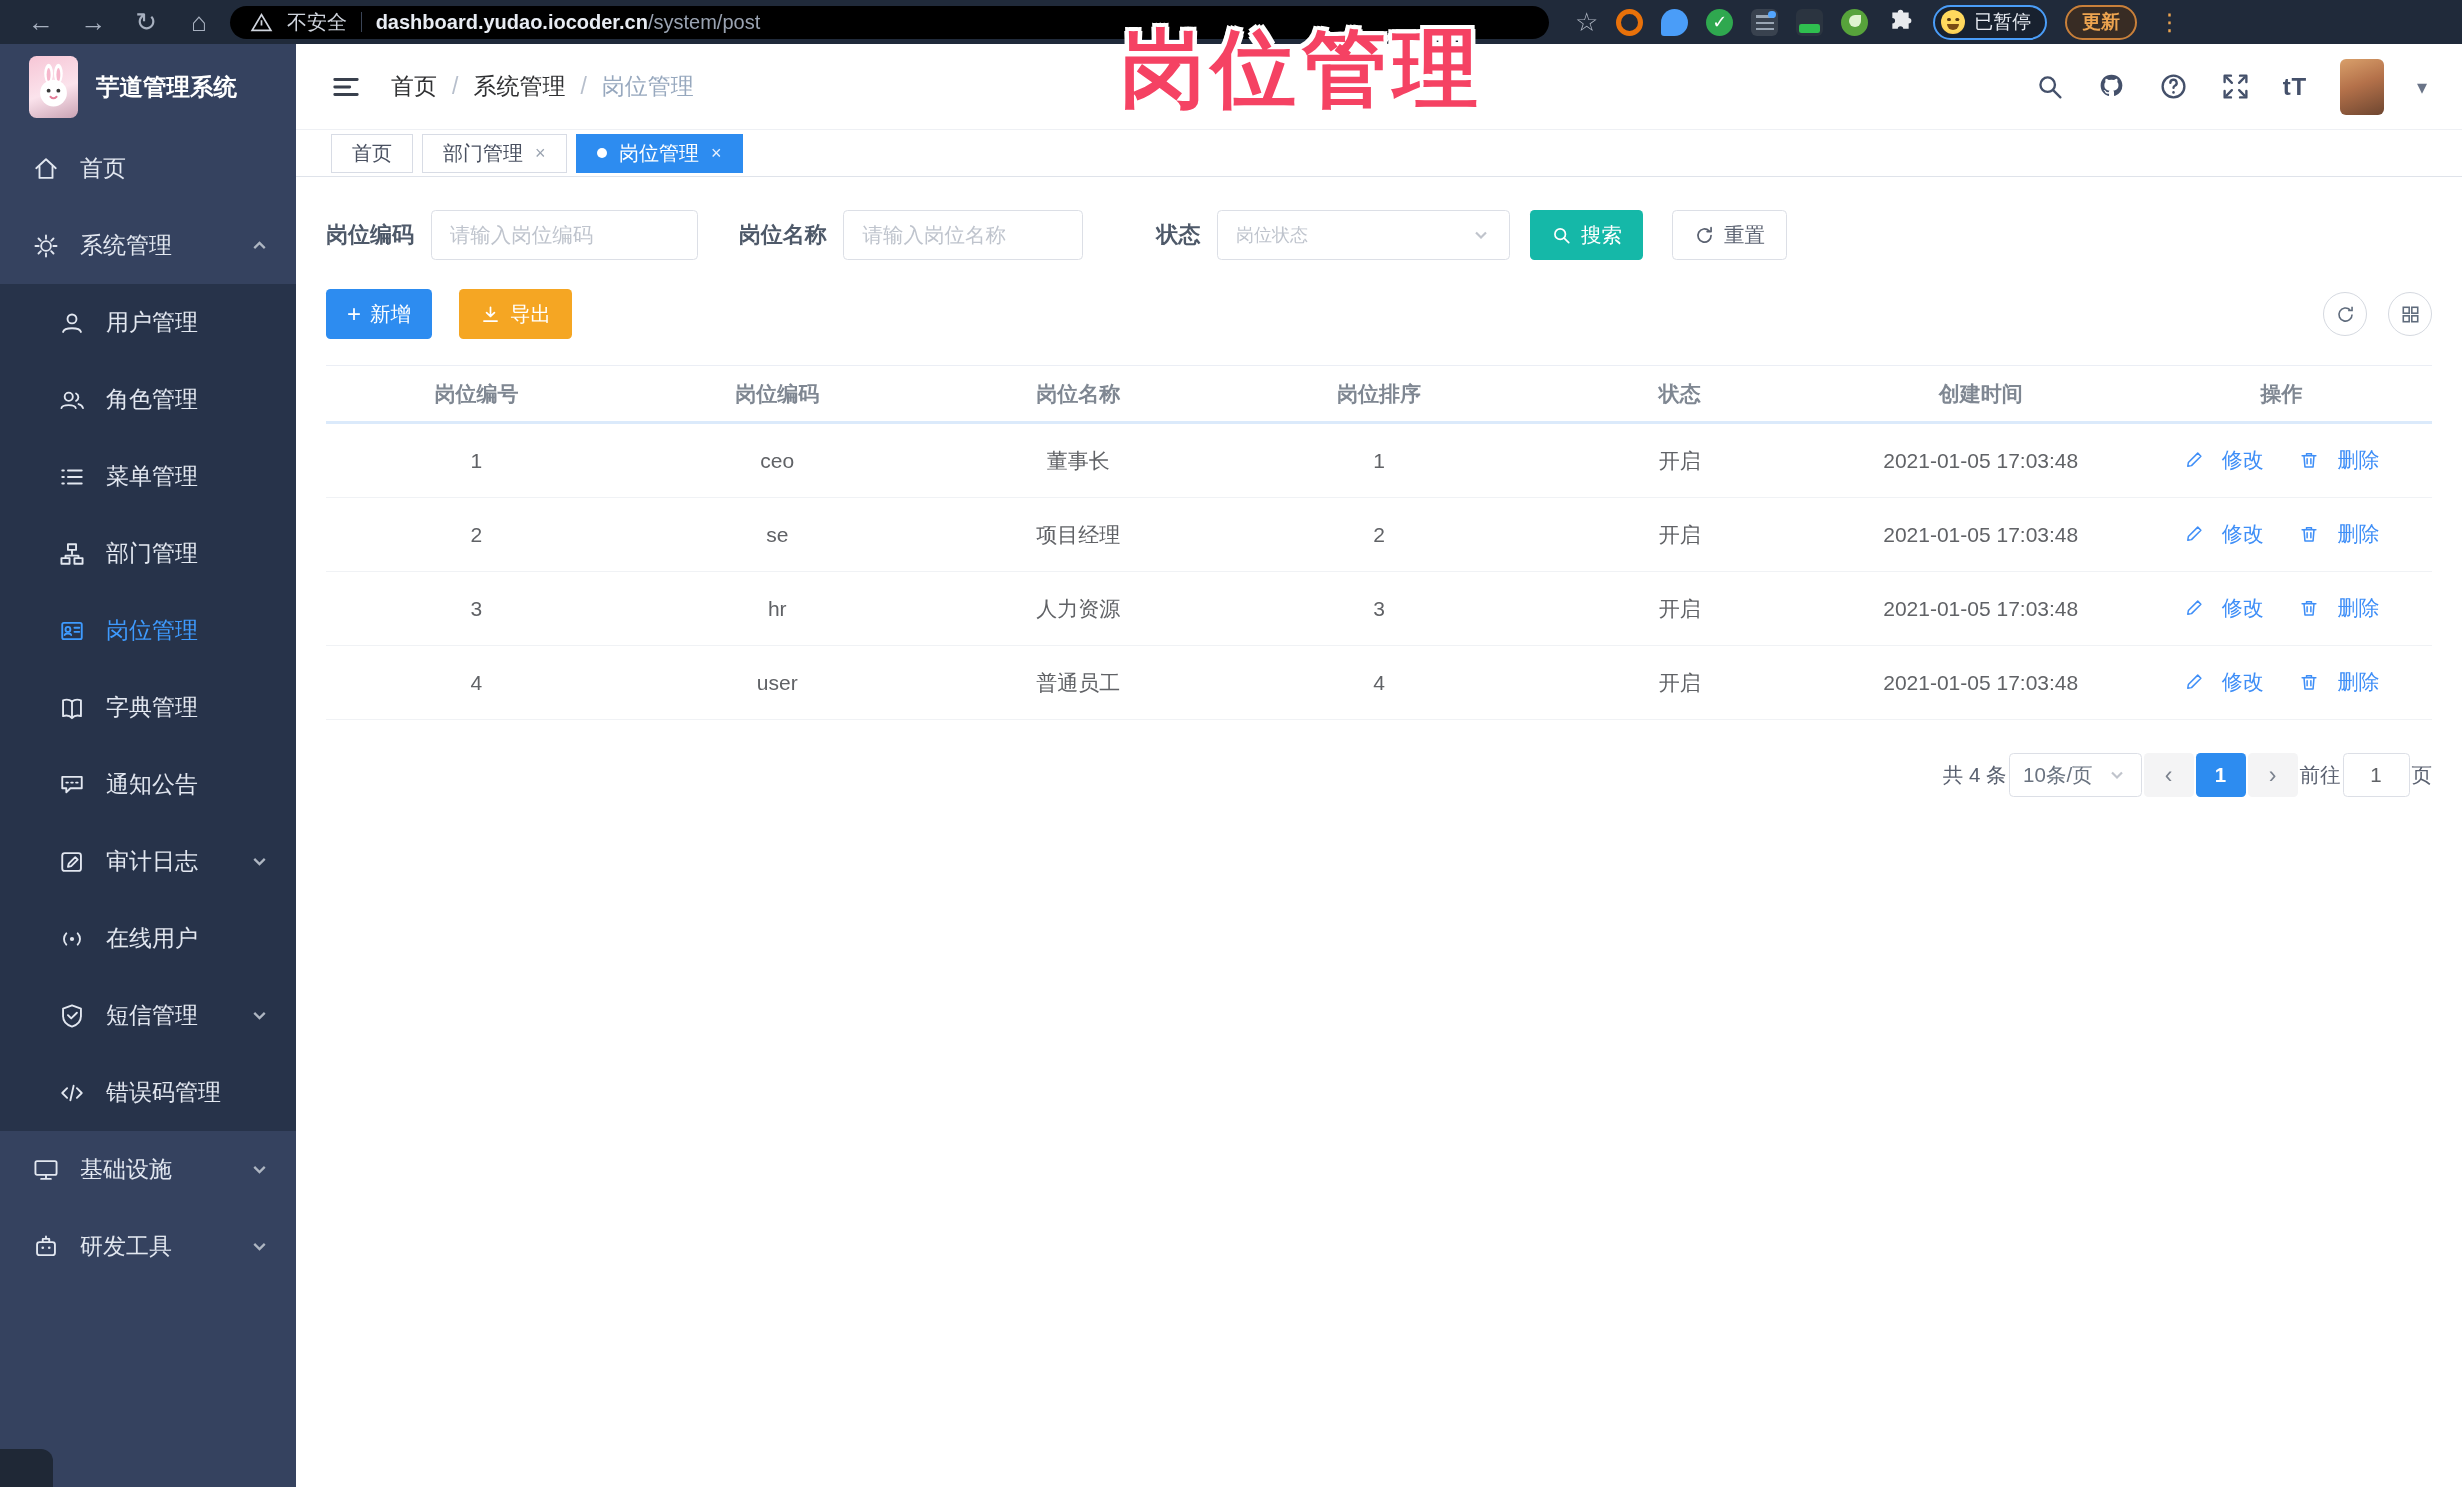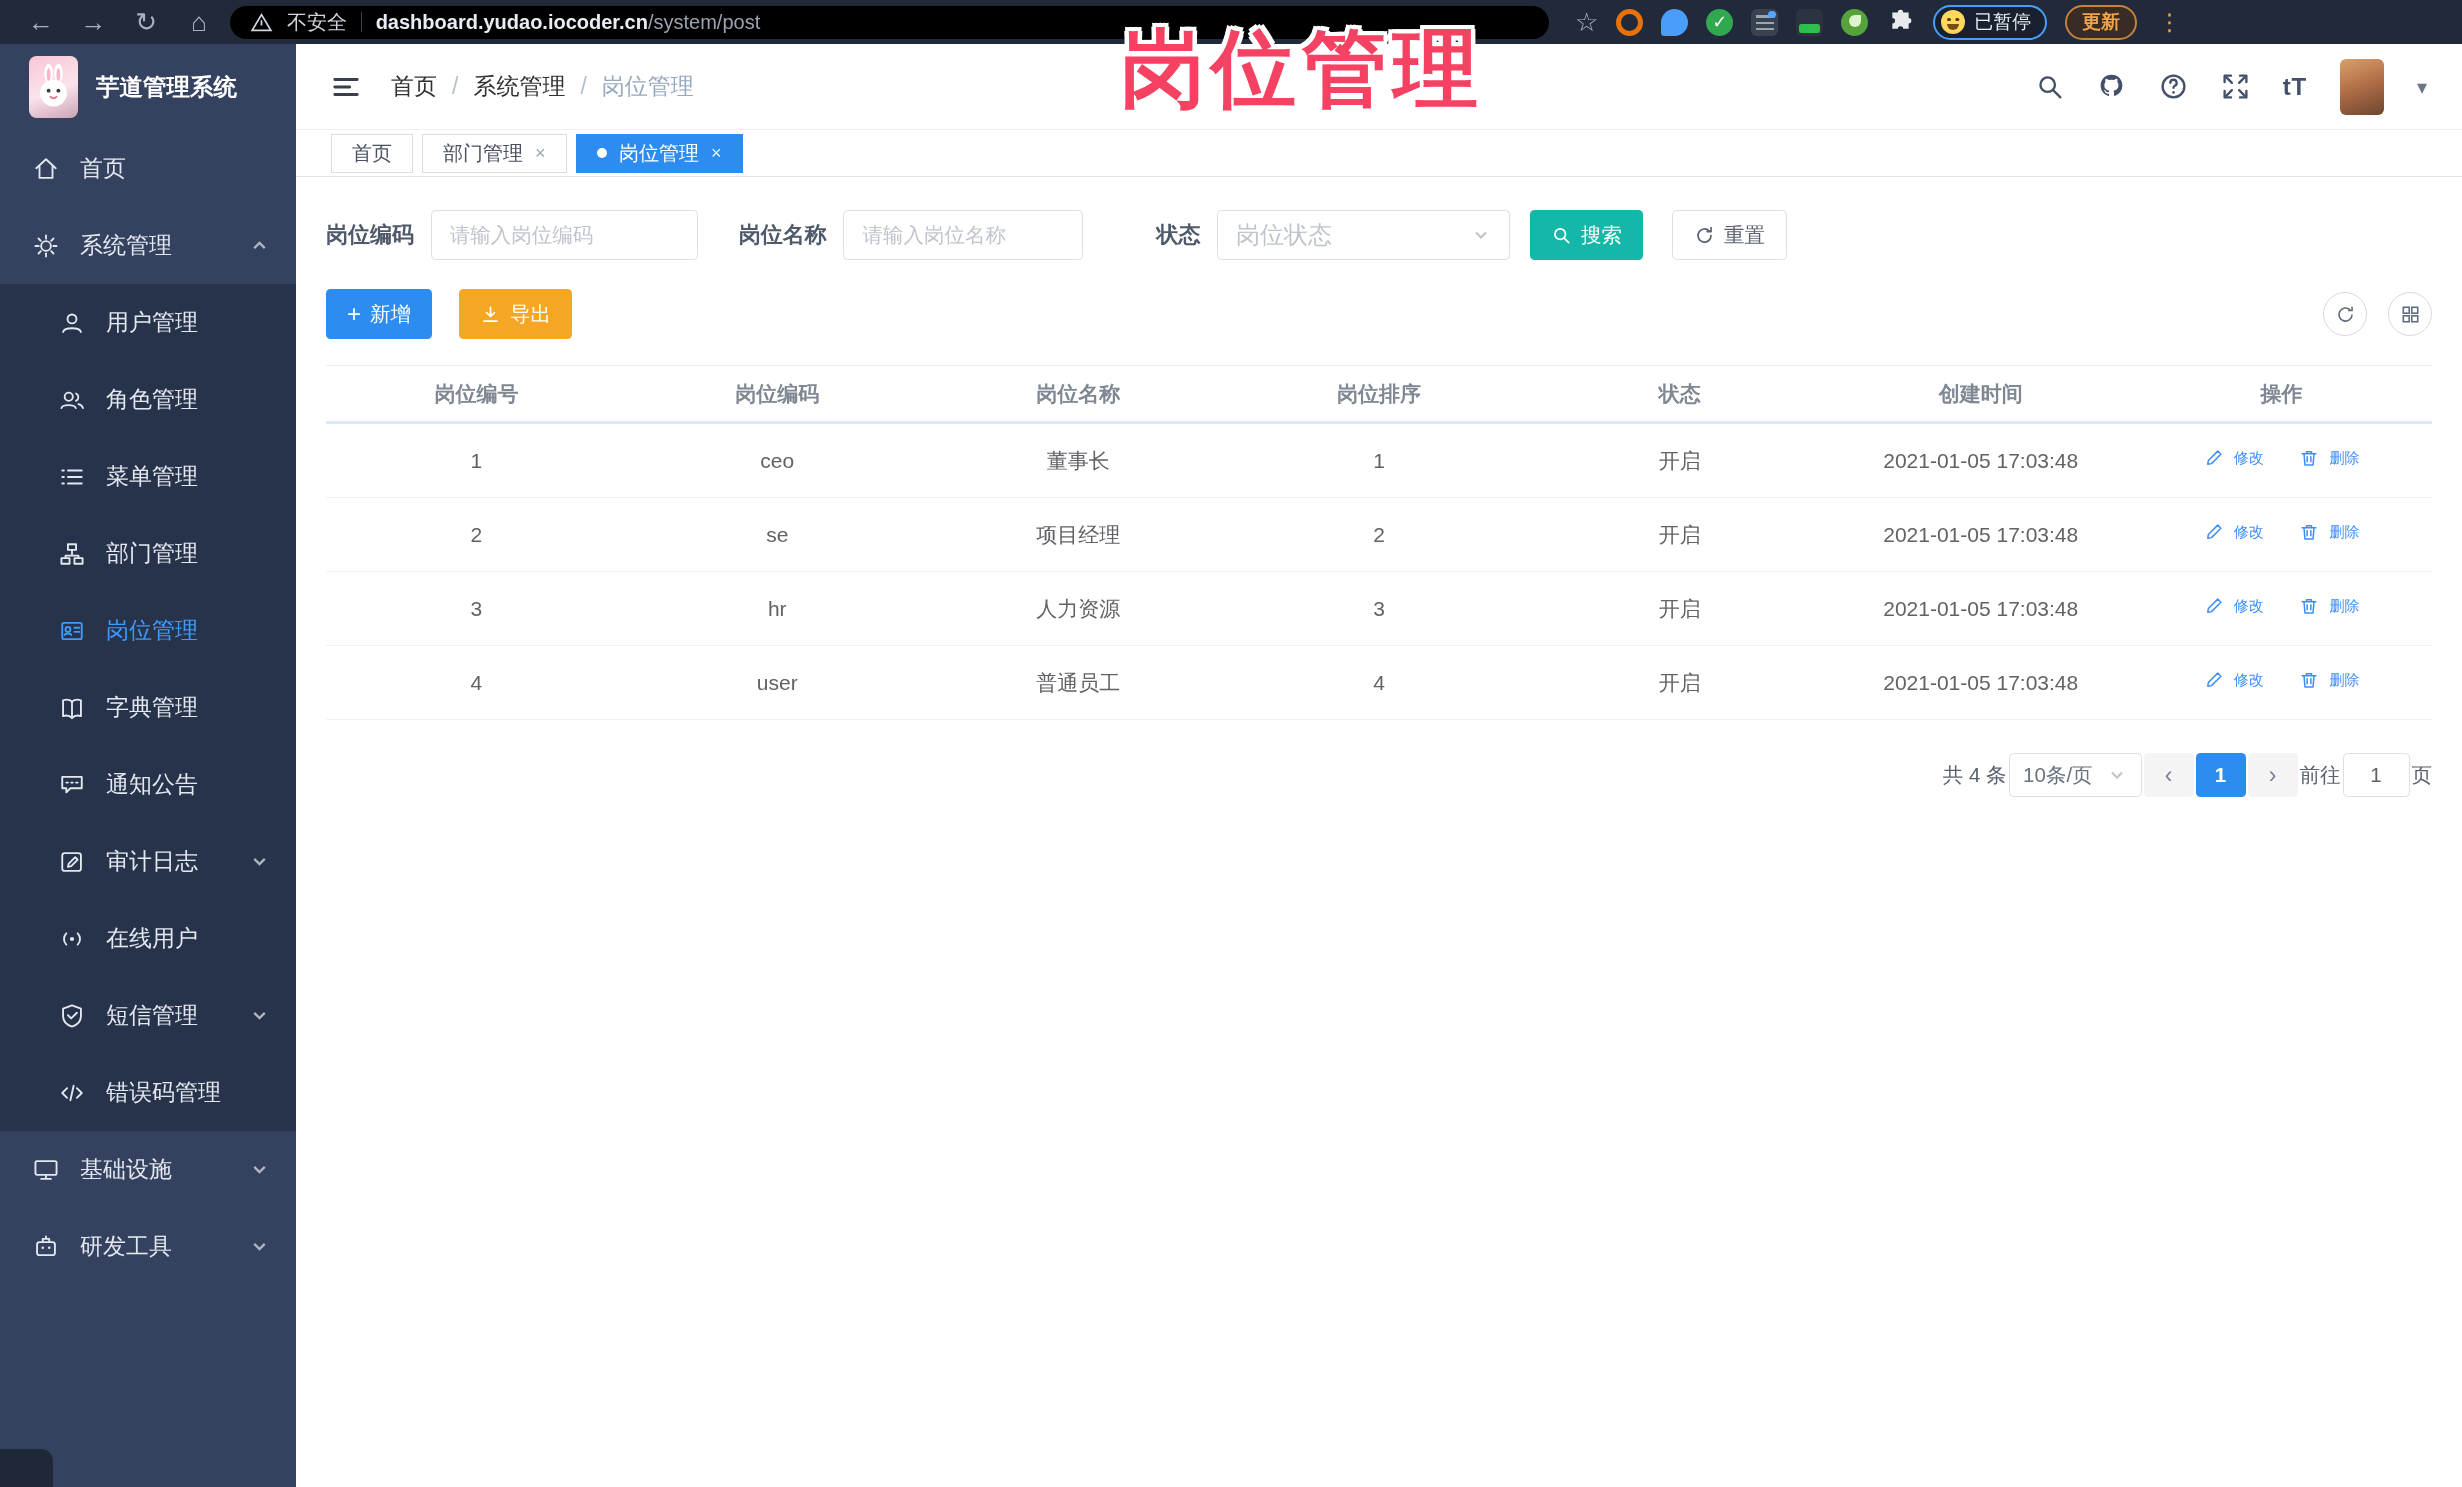--- a/index.html
+++ b/index.html
@@ -76,41 +76,41 @@
   .tab.active .x { color:#e8f2ff; }
   .dot { width:10.6px; height:10.6px; border-radius:50%; background:#fff; }
 
   .content { padding:33px 30px 0 30px; }
   .filter-row { display:flex; align-items:center; margin-bottom:29px; }
   .f-label { font-size:22px; font-weight:bold; color:#4e5969; margin-right:16.7px; white-space:nowrap; }
   .f-input { height:50px; border:0.8px solid #dcdfe6; border-radius:4.5px; padding:0 18px; font-size:20.5px; color:#606266; outline:none; }
   .f-input::placeholder { color:#bfc4cd; }
   .w1 { width:267px; margin-right:41px; }
   .w2 { width:240px; margin-right:73px; }
-  .f-select { width:293px; height:50px; border:0.8px solid #dcdfe6; border-radius:4.5px; padding:0 18px; font-size:24px;
+  .f-select { width:293px; height:50px; border:0.8px solid #dcdfe6; border-radius:4.5px; padding:0 18px; font-size:18px;
     color:#bfc4cd; display:flex; align-items:center; justify-content:space-between; margin-right:20px; cursor:pointer; }
   .sel-chev { width:20px; height:20px; stroke:#c0c4cc; fill:none; stroke-width:2.6; }
   .btn { height:50px; border:none; border-radius:4.5px; font-size:20.5px; display:inline-flex; align-items:center; gap:9px; padding:0 21px; cursor:pointer; font-family:inherit; }
   .btn .b-ic { width:21px; height:21px; stroke:currentColor; fill:none; stroke-width:2.6; stroke-linecap:round; stroke-linejoin:round; }
   .btn-search { background:#15b8a8; color:#fff; margin-right:29px; }
   .btn-reset { background:#fff; border:0.8px solid #dcdfe6; color:#5a6170; }
   .toolbar-row { display:flex; align-items:center; gap:27px; margin-bottom:26px; }
   .btn-add { background:#2d8cf0; color:#fff; }
   .btn-add .plus { font-size:24px; line-height:1; }
   .btn-export { background:#f5a623; color:#fff; }
   .tool-circles { margin-left:auto; display:flex; gap:21px; }
   .circle-btn { width:44px; height:44px; border-radius:50%; border:0.8px solid #d5d9e0; background:#fff; display:flex; align-items:center; justify-content:center; color:#5f6b7c; cursor:pointer; }
   .circle-btn .b-ic { width:21px; height:21px; stroke:currentColor; fill:none; stroke-width:2.4; }
 
   .table { border-top:0.8px solid #ebeef5; }
   .t-head { display:grid; grid-template-columns:repeat(7,1fr); height:58px; align-items:center; text-align:center;
     color:#7f8792; font-size:21px; font-weight:bold; border-bottom:3.8px solid #dbeafb; }
   .t-row { display:grid; grid-template-columns:repeat(7,1fr); height:74px; align-items:center; text-align:center;
     color:#606266; font-size:21px; border-bottom:0.8px solid #f0f2f5; }
-  .op-link { color:#3e8ef7; display:inline-flex; align-items:center; gap:10px; margin:0 15px; font-size:15px; cursor:pointer; }
+  .op-link { color:#3e8ef7; display:inline-flex; align-items:center; gap:18px; margin:0 15px; font-size:21px; cursor:pointer; }
   .ic-s { width:20px; height:20px; stroke:#3e8ef7; fill:none; stroke-width:2.4; stroke-linecap:round; stroke-linejoin:round; }
 
   .pagination { display:flex; align-items:center; justify-content:flex-end; gap:2px; margin-top:33px; font-size:20.5px; color:#5a6170; }
   .size-select { width:133px; height:44px; border:0.8px solid #dcdfe6; border-radius:4.5px; display:flex; align-items:center; justify-content:space-between; padding:0 13.6px; color:#6a7380; cursor:pointer; }
   .pg-btn { width:50px; height:44px; border-radius:4.5px; background:#f4f4f5; color:#7b828e; display:flex; align-items:center; justify-content:center; font-size:23px; cursor:pointer; }
   .pg-num { width:50px; height:44px; border-radius:4.5px; background:#2d8cf0; color:#fff; display:flex; align-items:center; justify-content:center; font-weight:bold; cursor:pointer; }
   .goto-input { width:67px; height:44px; border:0.8px solid #dcdfe6; border-radius:4.5px; text-align:center; font-size:20.5px; color:#606266; outline:none; }
 
   .overlay-title { position:absolute; left:1120px; top:12px; z-index:50; font-size:85px; font-weight:bold; letter-spacing:6px; color:#f54263;
     text-shadow:-3.8px -3.8px 0 #fff, 3.8px -3.8px 0 #fff, -3.8px 3.8px 0 #fff, 3.8px 3.8px 0 #fff, 0 -4.5px 0 #fff, 0 4.5px 0 #fff, -4.5px 0 0 #fff, 4.5px 0 0 #fff; pointer-events:none; }

